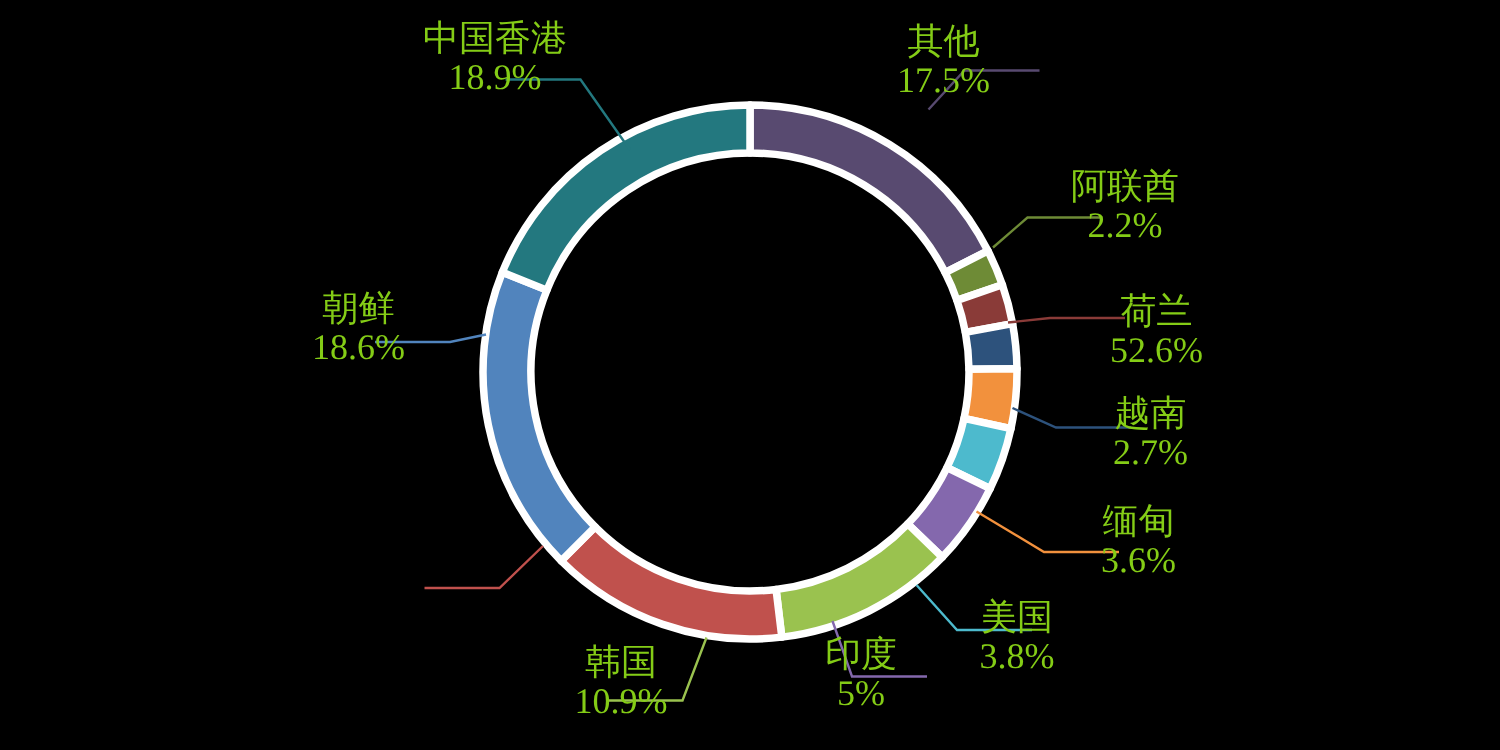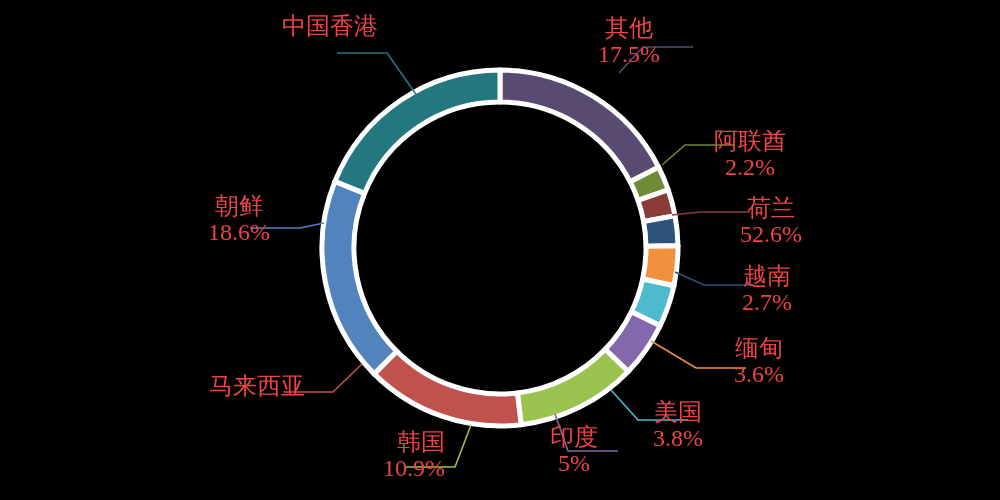--- a/index.html
+++ b/index.html
@@ -22,21 +22,21 @@
   #donut-svg {
     position: absolute;
     left: 0;
     top: 0;
     width: 1000px;
     height: 500px;
     display: block;
   }
   .label-group {
     position: absolute;
-    color: #ef4444;
+    color: #84cc16;
     line-height: 1.08;
     white-space: nowrap;
     text-align: center;
     pointer-events: none;
   }
   .label-name {
     font-size: 24px;
     font-family: "Liberation Serif", "DejaVu Serif", serif;
     display: block;
   }
@@ -78,21 +78,21 @@
         <polyline points="324,223 300,228 250,228" fill="none" stroke="#5184bd" stroke-width="1.6"></polyline>
         <polyline points="420,100 387,53 337,53" fill="none" stroke="#23787f" stroke-width="1.6"></polyline>
       </g>
   </svg>
 
   <div id="label-layer">
       <div class="label-group" style="left: 598px; top: 16px;">
         <span class="label-name">其他</span>
         <span class="label-value">17.5%</span>
       </div>
-      <div class="label-group" style="left: 714px; top: 113px; margin-top: 16px;">
+      <div class="label-group" style="left: 714px; top: 113px;">
         <span class="label-name">阿联酋</span>
         <span class="label-value">2.2%</span>
       </div>
       <div class="label-group" style="left: 740px; top: 196px;">
         <span class="label-name">荷兰</span>
         <span class="label-value">52.6%</span>
       </div>
       <div class="label-group" style="left: 742px; top: 264px;">
         <span class="label-name">越南</span>
         <span class="label-value">2.7%</span>
@@ -102,29 +102,29 @@
         <span class="label-value">3.6%</span>
       </div>
       <div class="label-group" style="left: 653px; top: 400px;">
         <span class="label-name">美国</span>
         <span class="label-value">3.8%</span>
       </div>
       <div class="label-group" style="left: 550px; top: 425px;">
         <span class="label-name">印度</span>
         <span class="label-value">5%</span>
       </div>
-      <div class="label-group" style="left: 383px; top: 430px; text-align: right;">
+      <div class="label-group" style="left: 383px; top: 430px;">
         <span class="label-name">韩国</span>
         <span class="label-value">10.9%</span>
       </div>
       <div class="label-group" style="left: 209px; top: 374px;">
-        <span class="label-name">马来西亚</span>
       </div>
       <div class="label-group" style="left: 196px; top: 194px; margin-left: 12px;">
         <span class="label-name">朝鲜</span>
         <span class="label-value">18.6%</span>
       </div>
       <div class="label-group" style="left: 282px; top: 14px;">
         <span class="label-name">中国香港</span>
+        <span class="label-value">18.9%</span>
       </div>
     </div>
 
 </div>
 
 </body></html>

